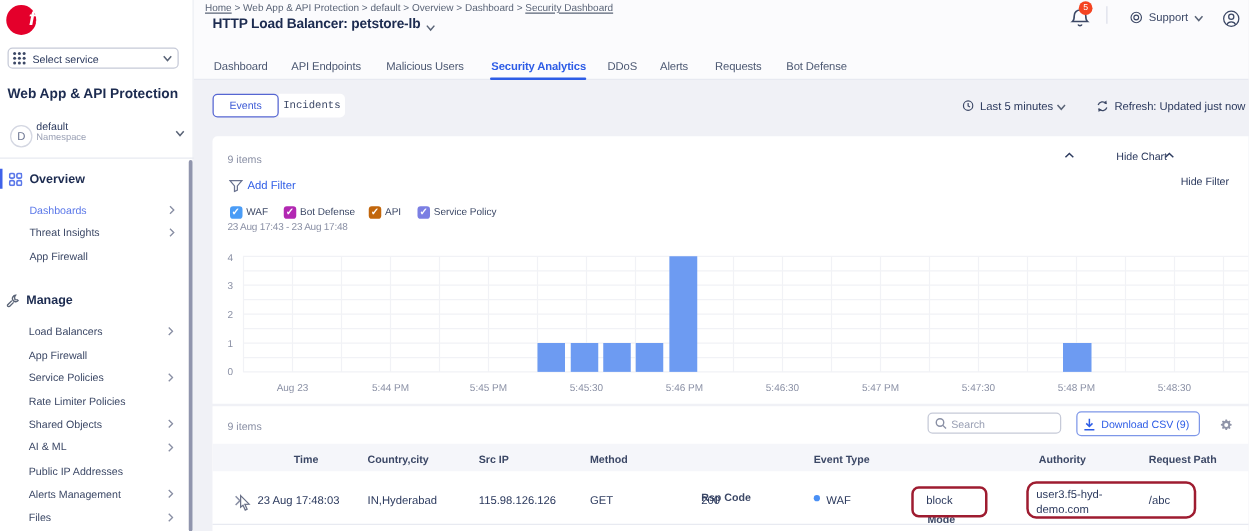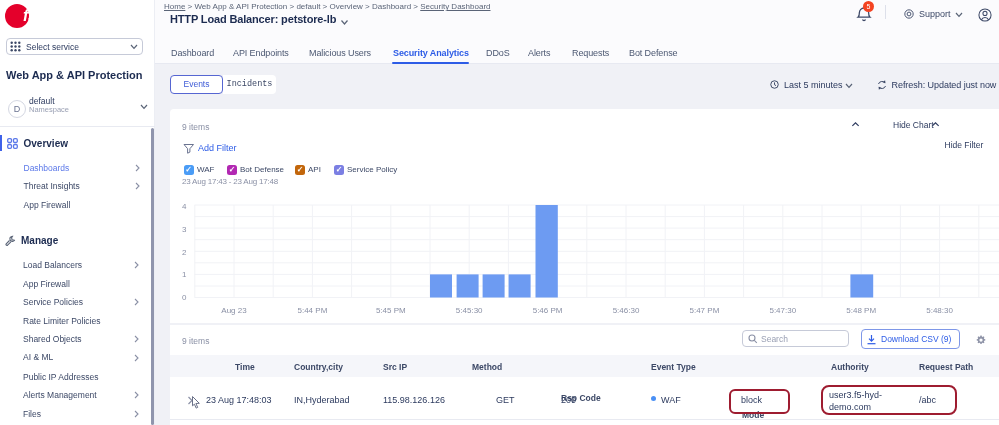--- a/index.html
+++ b/index.html
@@ -285,21 +285,21 @@
 <div class="abs" style="left:831px;top:362px;font-size:8.5px;font-weight:bold;color:#3c4866;">Authority</div>
 <div class="abs" style="left:919px;top:362px;font-size:8.5px;font-weight:bold;color:#3c4866;">Request Path</div>
 
 <svg class="abs" style="left:187px;top:395px;" width="15" height="15" viewBox="0 0 15 15">
   <path d="M1.5 2 L5 5.5 L1.5 9" stroke="#8a90a5" stroke-width="1.2" fill="none"></path>
   <path d="M5.5 1.5 L12.3 8.3 L8.9 8.5 L10.7 12.4 L9.2 13.1 L7.4 9.2 L5.5 10.8 Z" fill="#fff" stroke="#6a7188" stroke-width="1"></path>
 </svg>
 <div class="abs" style="left:206px;top:394.5px;font-size:9px;color:#2c3a5e;">23 Aug 17:48:03</div>
 <div class="abs" style="left:294px;top:394.5px;font-size:9px;color:#2c3a5e;">IN,Hyderabad</div>
 <div class="abs" style="left:383px;top:394.5px;font-size:9px;color:#2c3a5e;">115.98.126.126</div>
-<div class="abs" style="left:472px;top:394.5px;font-size:9px;color:#2c3a5e;margin-left:24px;">GET</div>
+<div class="abs" style="left:472px;top:394.5px;font-size:9px;color:#2c3a5e;">GET</div>
 <div class="abs" style="left:561px;top:394.5px;font-size:9px;color:#2c3a5e;">200</div>
 <div class="abs" style="left:651px;top:396px;width:5px;height:5px;border-radius:50%;background:#4a90f5;"></div>
 <div class="abs" style="left:661px;top:394.5px;font-size:9px;color:#2c3a5e;">WAF</div>
 <div class="abs" style="left:741px;top:394.5px;font-size:9px;color:#2c3a5e;">block</div>
 <div class="abs" style="left:829px;top:388.5px;font-size:9px;color:#2c3a5e;line-height:12px;">user3.f5-hyd-<br>demo.com</div>
 <div class="abs" style="left:919px;top:394.5px;font-size:9px;color:#2c3a5e;">/abc</div>
 
 <div class="abs" style="left:728.5px;top:389px;width:61.5px;height:25px;border:2.8px solid #9e1c30;border-radius:6px;"></div>
 <div class="abs" style="left:821px;top:384.5px;width:135.5px;height:30px;border:2.8px solid #9e1c30;border-radius:8px;"></div>
 <div class="abs" style="left:170px;top:418.5px;width:829px;height:1px;background:#e8eaf1;"></div>

